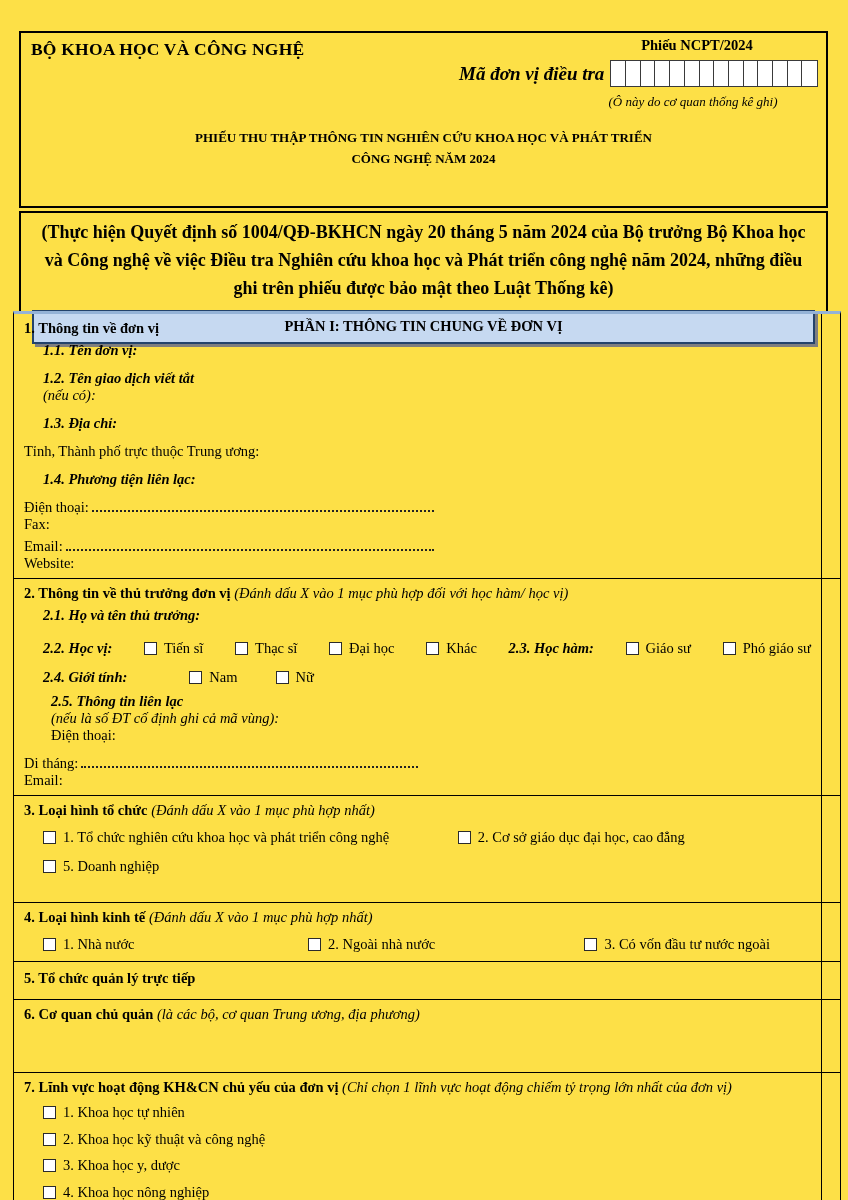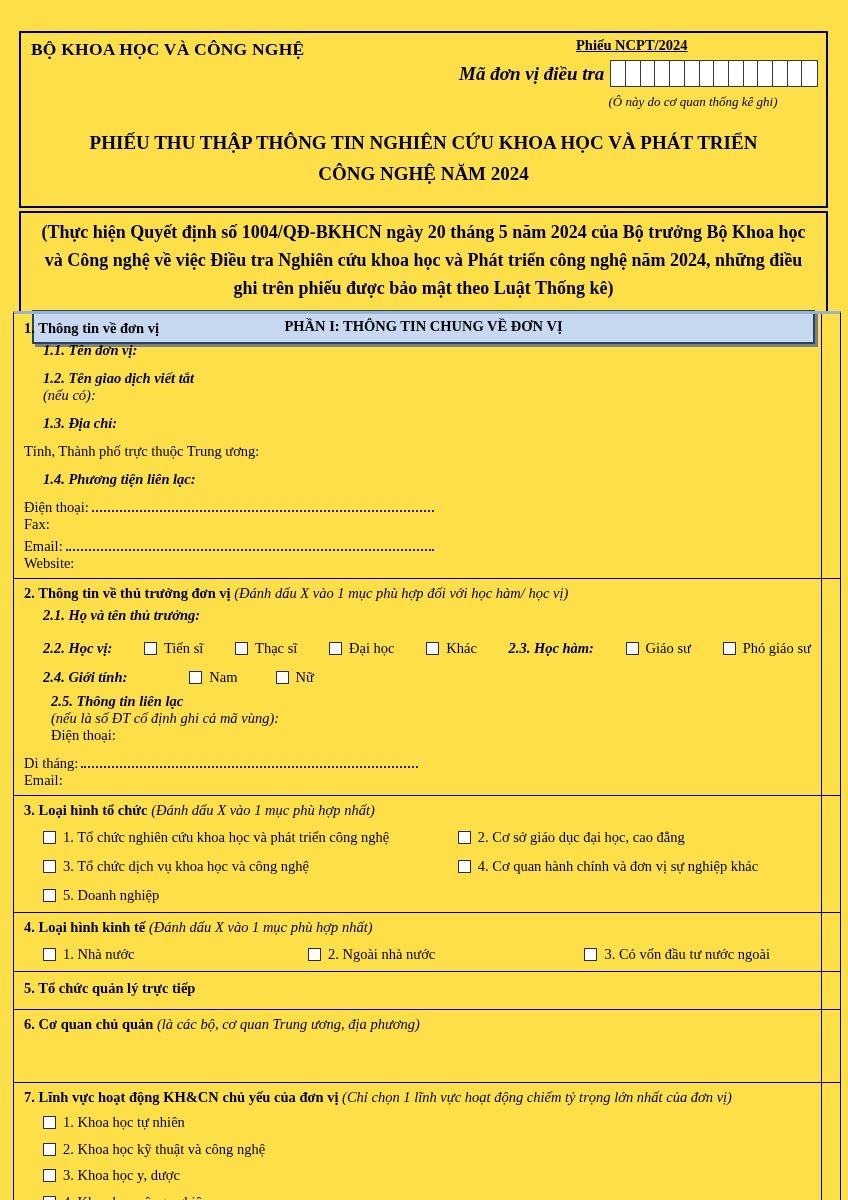--- a/index.html
+++ b/index.html
@@ -10,28 +10,28 @@
     overflow:hidden;
   }
   
   .header-box {
     position:absolute; left:19px; top:31px; width:809px; height:177px;
     border:2px solid #000; padding:4px 8px 0 8px;
   }
   .header-top { display:flex; justify-content:space-between; align-items:flex-start; }
   .ministry { font-size:17.5px; font-weight:700; letter-spacing:.2px; padding-top:2px; padding-left:2px; }
   .header-right { width:242px; }
-  .form-code { width:100%; text-align:left; font-weight:700; font-size:14.5px;text-decoration:underline; }
+  .form-code { width:100%; text-align:center; font-weight:700; font-size:14.5px; }
   .code-row { display:flex; align-items:center; justify-content:flex-end; margin-top:0px; }
   .code-label { font-style:italic; font-weight:700; font-size:19px; margin-right:6px; white-space:nowrap; }
   .code-grid { display:flex; border:1.6px solid #3a3a3a; background:#fff; }
   .code-cell { width:14.7px; height:25px; border-right:1.4px solid #3a3a3a; }
   .code-cell:last-child { border-right:none; }
   .code-note { width:250px; margin-left:auto; text-align:center; font-style:italic; font-size:13px; margin-top:7px; }
-  .main-title { text-align:center; font-weight:700; font-size:19px; line-height:1.65; margin-top:17px; }
+  .main-title { text-align:center; font-weight:700; font-size:13px; line-height:1.65; margin-top:17px; }
   
   .subtitle-box {
     position:absolute; left:19px; top:211px; width:809px; height:100px;
     border:2px solid #000; border-bottom:none; padding:6px 11px 0 11px;
   }
   .subtitle { font-weight:700; font-size:18px; text-align:center; line-height:1.55; }
   .part1-band {
     margin-top:7px; background:#C6D9F1; border:2px solid #24436B;
     box-shadow:3px 3px 0 #7F7F7F; text-align:center; font-weight:700;
     font-size:14.5px; padding:6px 0 7px 0;
@@ -241,30 +241,20 @@
               <span>1. Tổ chức nghiên cứu khoa học và phát triển công nghệ</span>
             </div>
           <div class="cbcol-r">
               <span class="checkbox"></span>
               <span>2. Cơ sở giáo dục đại học, cao đẳng</span>
             </div>
         </div>
         <div class="row-sb ind" style="justify-content:flex-start;">
           <div class="cbcol-l">
               <span class="checkbox"></span>
-              <span>3. Tổ chức dịch vụ khoa học và công nghệ</span>
-            </div>
-          <div class="cbcol-r">
-              <span class="checkbox"></span>
-              <span>4. Cơ quan hành chính và đơn vị sự nghiệp khác</span>
-            </div>
-        </div>
-        <div class="row-sb ind" style="justify-content:flex-start;">
-          <div class="cbcol-l">
-              <span class="checkbox"></span>
               <span>5. Doanh nghiệp</span>
             </div>
         </div>
       </div>
       <div class="sside"></div>
     </div>
 
     <div class="srow">
       <div class="smain h-s4">
         <div>

